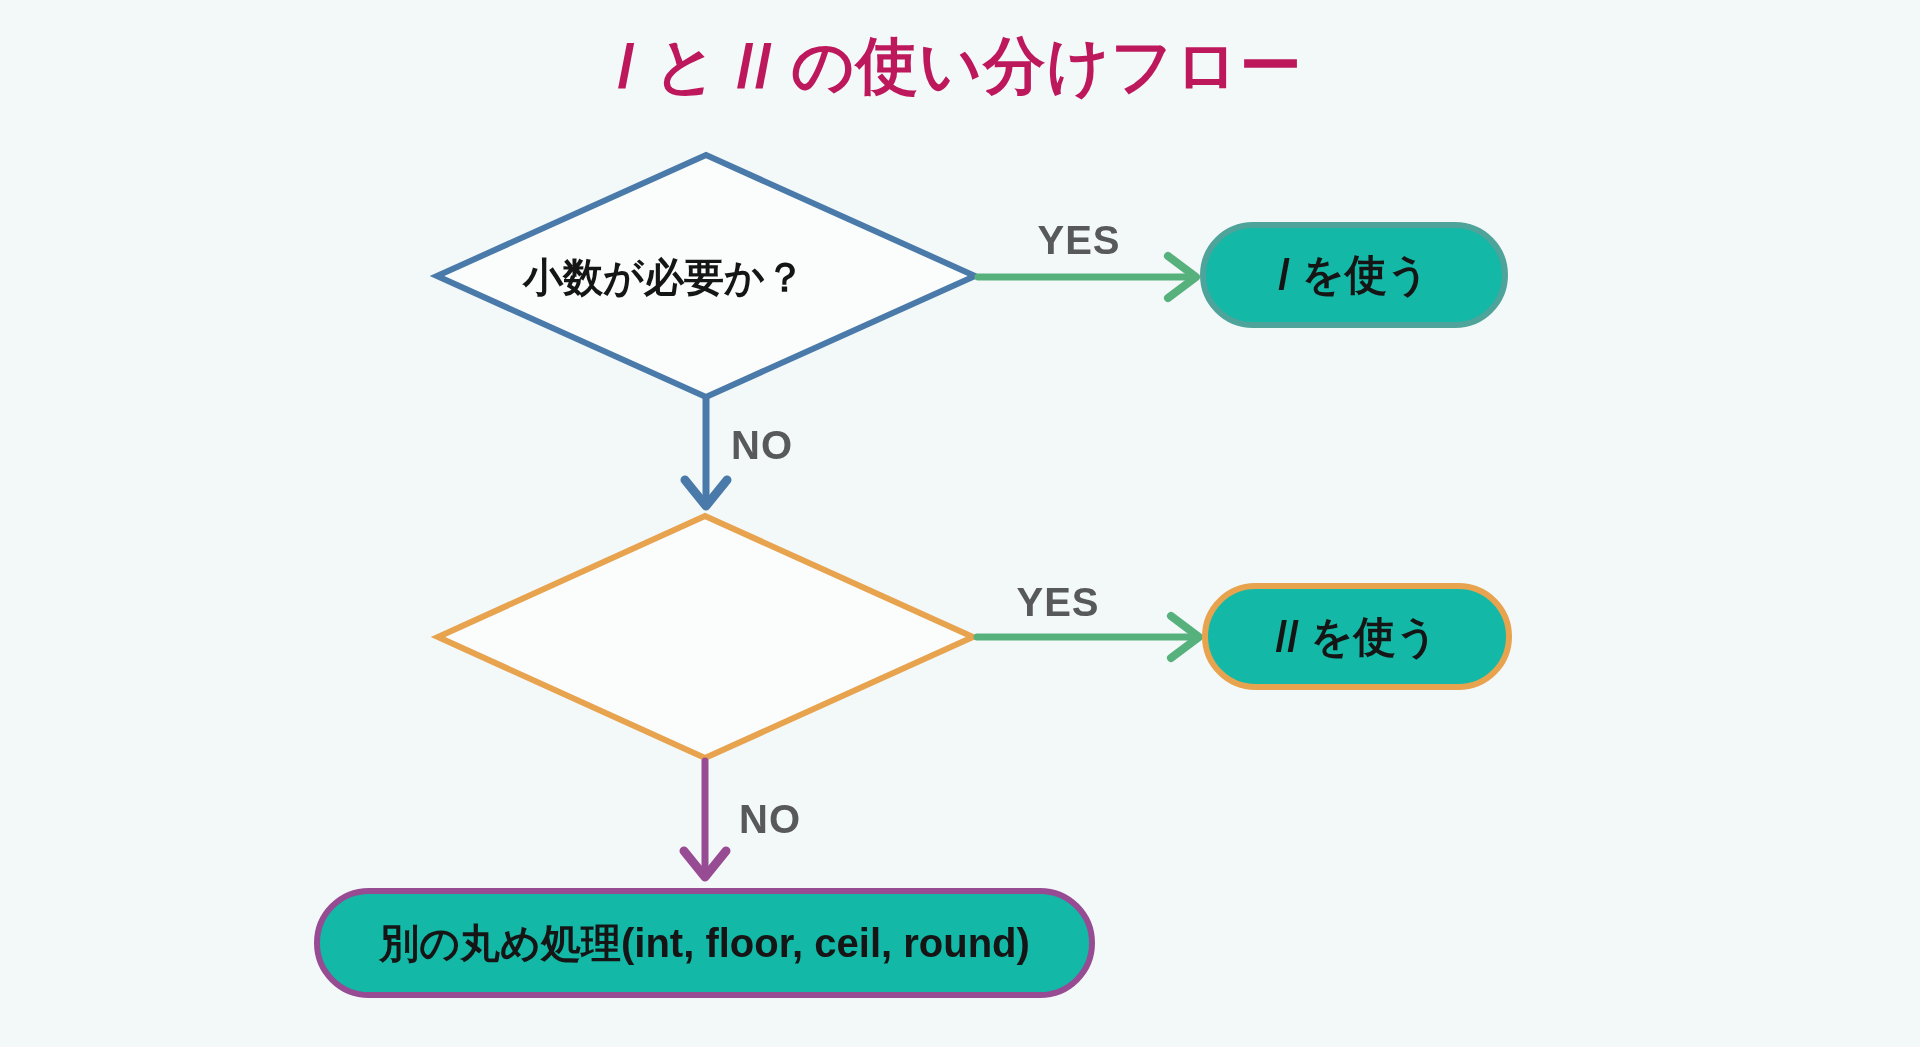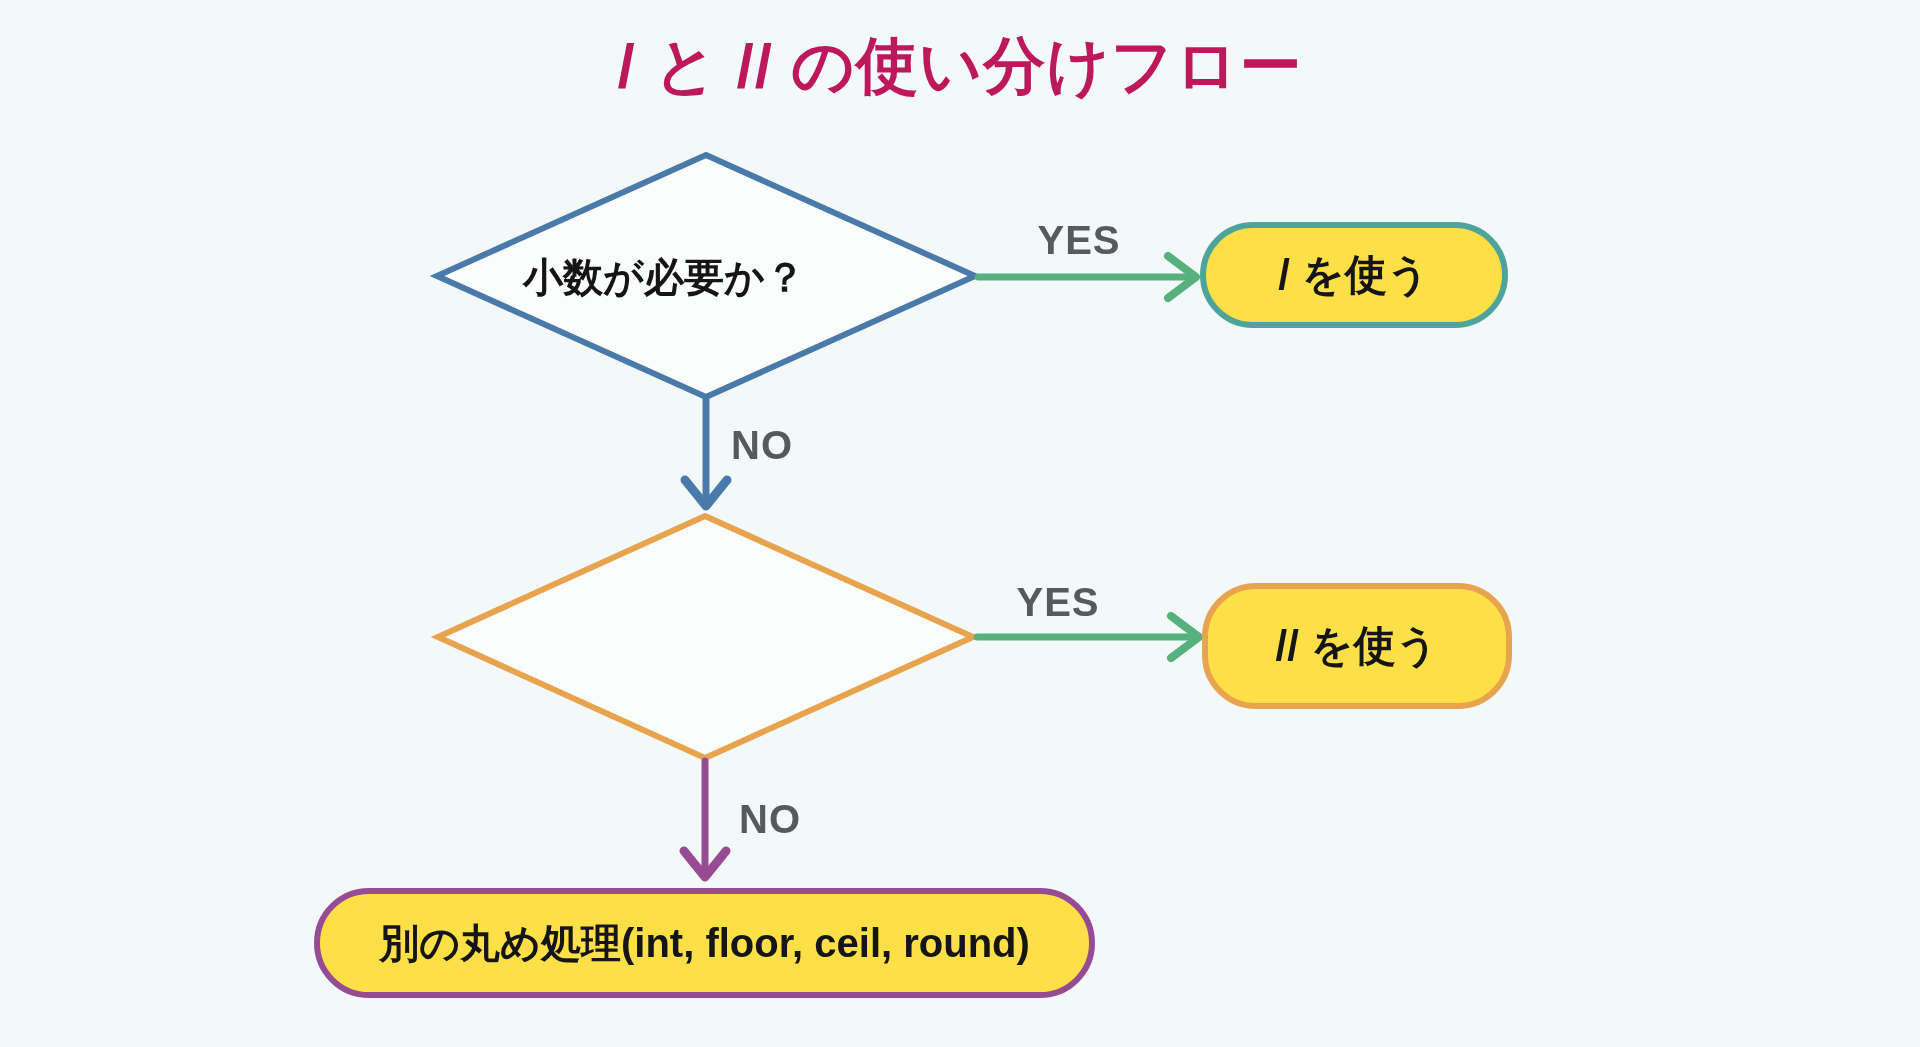--- a/index.html
+++ b/index.html
@@ -31,28 +31,28 @@
     text-align:center;white-space:pre-line;line-height:1.4;
   }
   .edge-label{
     position:absolute;transform:translate(-50%,-50%);
     font-size:40px;font-weight:700;color:var(--label-gray);
     letter-spacing:1px;
   }
   .box{
     position:absolute;box-sizing:border-box;
     display:flex;align-items:center;justify-content:center;
-    background:#fde047;
+    background:#14b8a6;
   }
   .box .box-label{
     font-size:42px;font-weight:700;color:var(--text);white-space:nowrap;
   }
   .box-slash{left:1200px;top:222px;width:308px;height:106px;
     border:6px solid var(--teal);border-radius:54px;}
-  .box-floordiv{left:1202px;top:583px;width:310px;height:126px;
+  .box-floordiv{left:1202px;top:583px;width:310px;height:107px;
     border:6px solid var(--orange);border-radius:54px;}
   .box-other{left:314px;top:888px;width:781px;height:110px;
     border:6px solid var(--purple);border-radius:56px;}
   .box-other .box-label{font-size:40px;}
 </style>
 </head>
 <body>
 
 <div class="stage">
 

